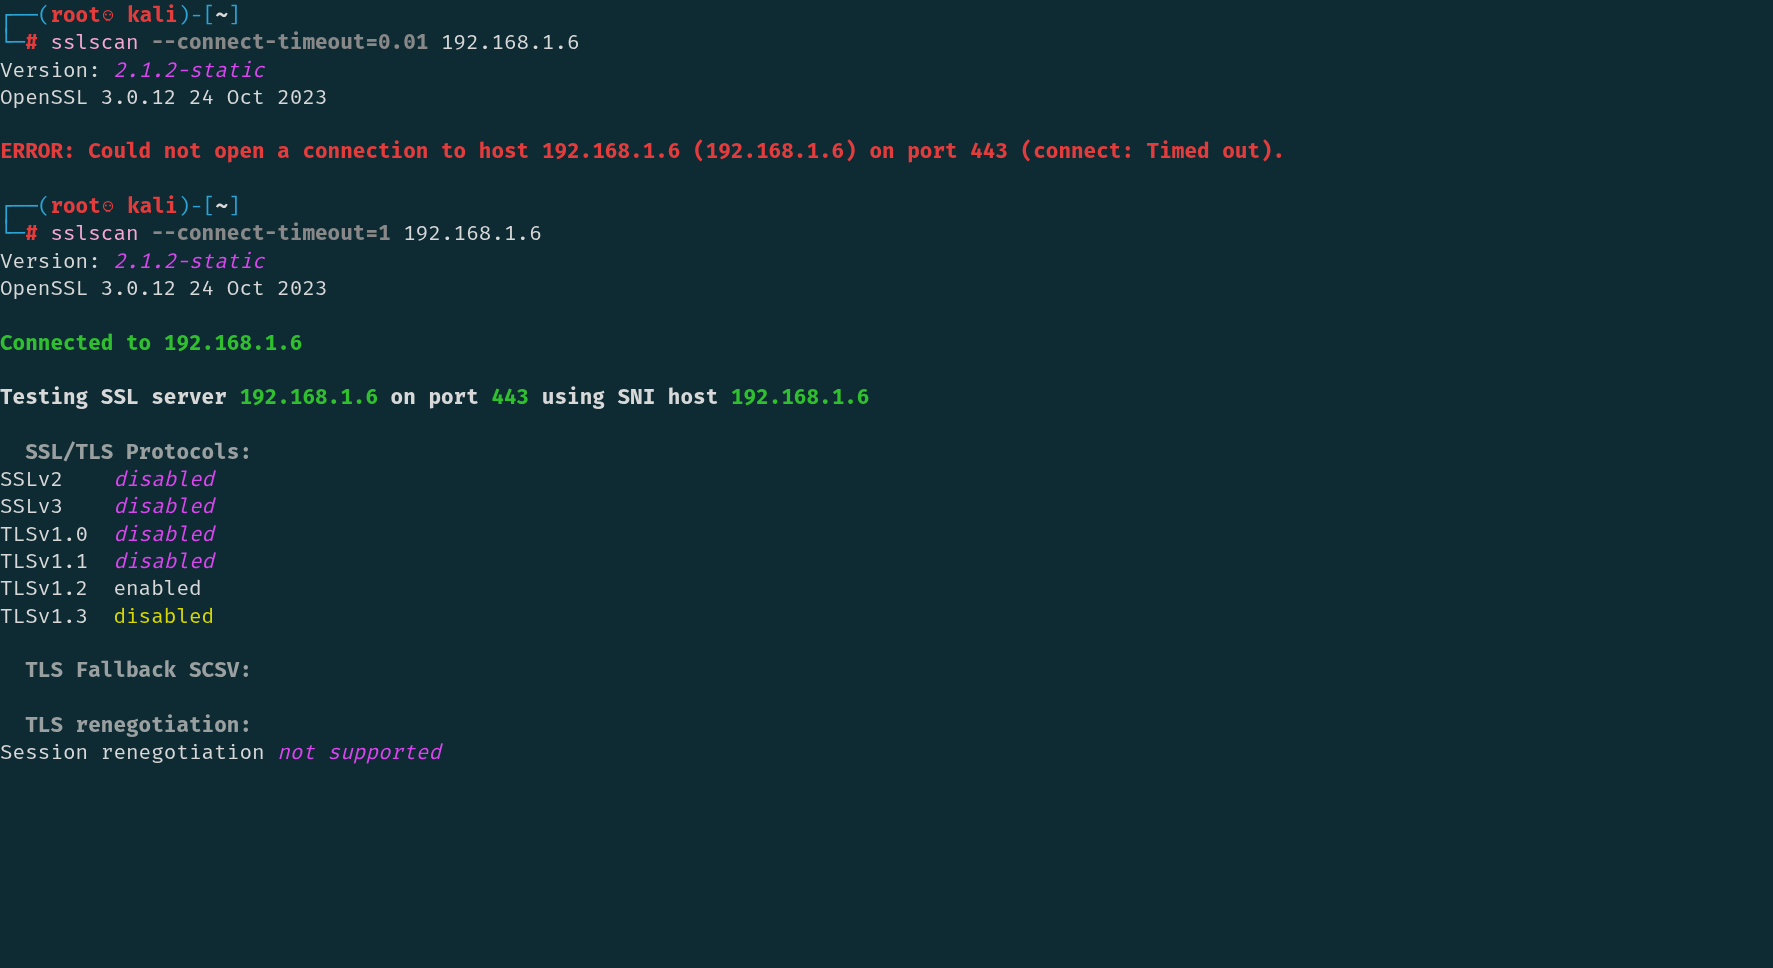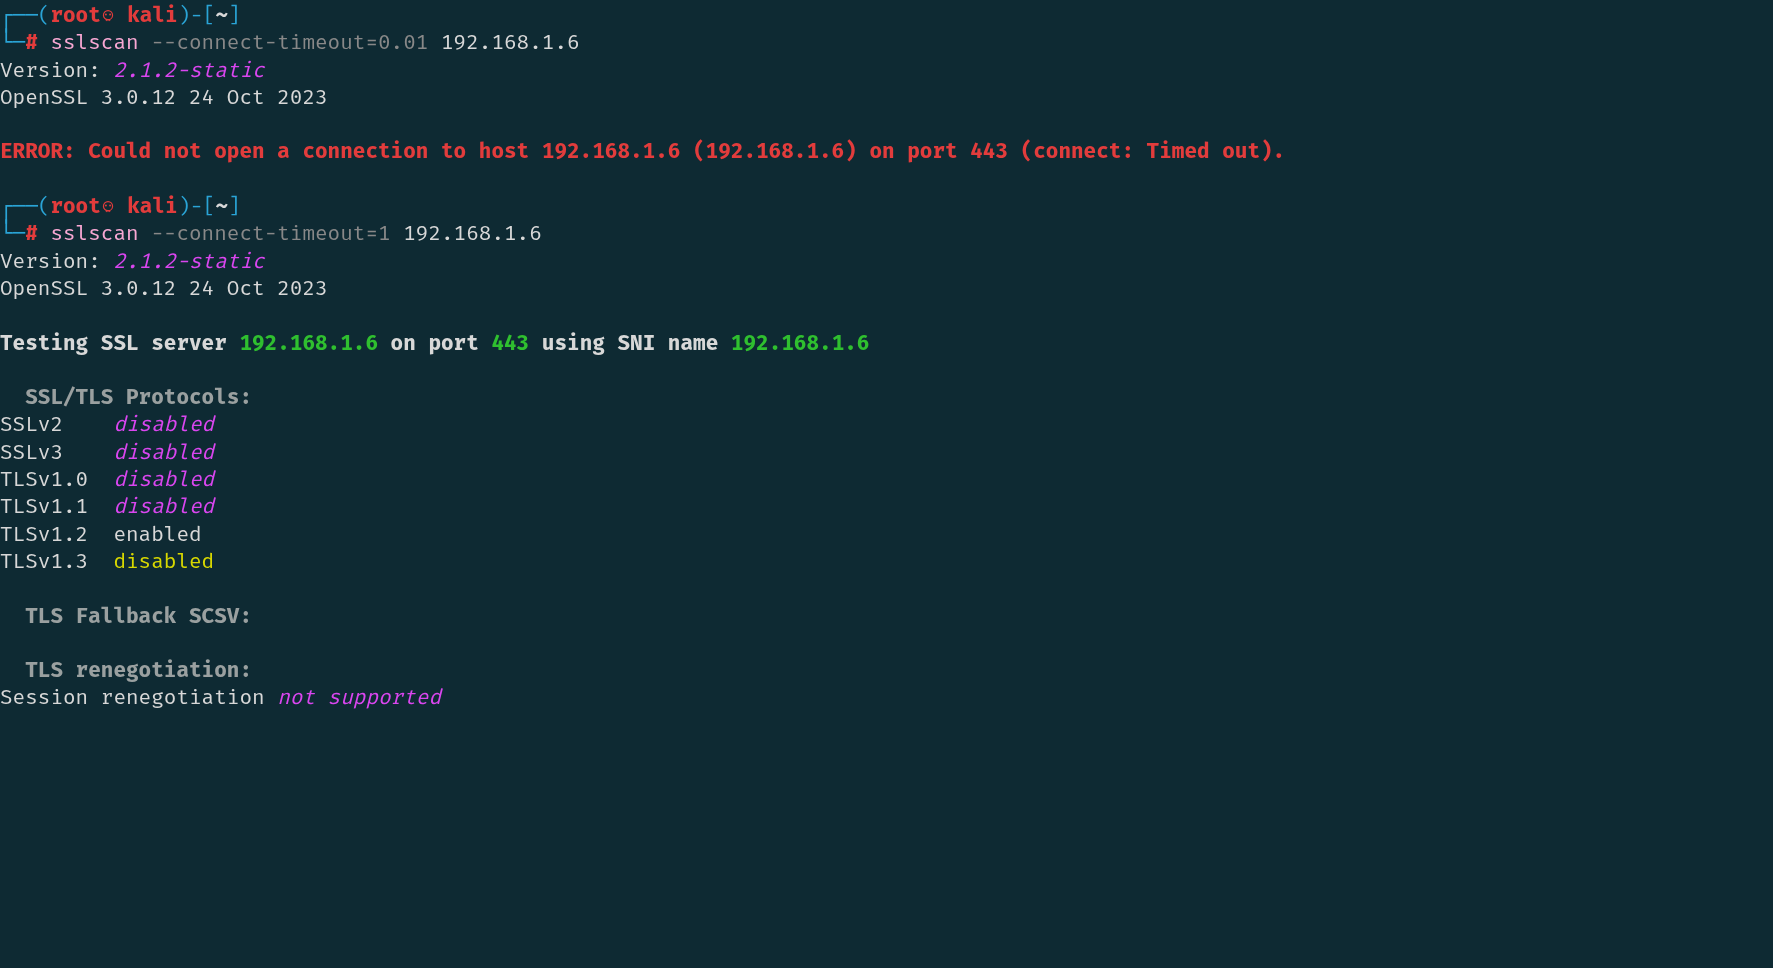--- a/index.html
+++ b/index.html
@@ -15,21 +15,21 @@
     overflow: hidden;
   }
   #terminal {
     white-space: pre;
     padding: 2px 0 0 0;
   }
   .blue    { color: #2aa4d6; }
   .red     { color: #e23c3c; }
   .redbold { color: #e23c3c; font-weight: bold; }
   .cyan    { color: #f9a8d4; }
-  .grey    { color: #888888; }
+  .grey    { color: #888888; font-weight: bold; }
   .white   { color: #d8d8d8; }
   .whitebold { color: #d8d8d8; font-weight: bold; }
   .headgrey { color: #9aa0a0; font-weight: bold; text-align: center; }
   .green   { color: #d946ef; font-style: italic; }
   .greenbold { color: #2fbf2f; font-weight: bold; }
   .yellow  { color: #d8d800; }
   .skull {
     display: inline-block;
     width: 1.1ch;
     position: relative;
@@ -51,19 +51,21 @@
 <div><span class="redbold">ERROR: Could not open a connection to host 192.168.1.6 (192.168.1.6) on port 443 (connect: Timed out).</span></div>
 <div><span class="blue">┌──(</span><span class="redbold">root</span><span class="skull red"><svg viewBox="0 0 16 16" width="14" height="14">
           <circle cx="8" cy="7" r="5.2" fill="none" stroke="#e23c3c" stroke-width="1.4"></circle>
           <circle cx="5.6" cy="6.2" r="1.1" fill="#e23c3c"></circle>
           <circle cx="10.4" cy="6.2" r="1.1" fill="#e23c3c"></circle>
           <rect x="5.5" y="11.4" width="1.2" height="2.4" fill="#e23c3c"></rect>
           <rect x="7.4" y="11.4" width="1.2" height="2.4" fill="#e23c3c"></rect>
           <rect x="9.3" y="11.4" width="1.2" height="2.4" fill="#e23c3c"></rect>
         </svg></span><span class="redbold"> kali</span><span class="blue">)-[</span><span class="whitebold">~</span><span class="blue">]</span></div><div><span class="blue">└─</span><span class="redbold"># </span><span class="cyan">sslscan</span><span class="grey"> --connect-timeout=1</span><span class="white"> 192.168.1.6</span></div><div><span class="white">Version: </span><span class="green">2.1.2-static</span></div><span class="white">OpenSSL 3.0.12 24 Oct 2023
 </span>
-<div><span class="whitebold">Testing SSL server </span><span class="greenbold">192.168.1.6</span><span class="whitebold"> on port </span><span class="greenbold">443</span><span class="whitebold"> using SNI name </span><span class="greenbold">192.168.1.6</span></div>
+<span class="greenbold">Connected to 192.168.1.6
+</span>
+<div><span class="whitebold">Testing SSL server </span><span class="greenbold">192.168.1.6</span><span class="whitebold"> on port </span><span class="greenbold">443</span><span class="whitebold"> using SNI host </span><span class="greenbold">192.168.1.6</span></div>
 <span class="headgrey">  SSL/TLS Protocols:
 </span><div><span class="white">SSLv2    </span><span class="green">disabled</span></div><div><span class="white">SSLv3    </span><span class="green">disabled</span></div><div><span class="white">TLSv1.0  </span><span class="green">disabled</span></div><div><span class="white">TLSv1.1  </span><span class="green">disabled</span></div><div><span class="white">TLSv1.2  </span><span class="white">enabled</span></div><div><span class="white">TLSv1.3  </span><span class="yellow">disabled</span></div>
 <span class="headgrey">  TLS Fallback SCSV:
 </span>
 <span class="headgrey">  TLS renegotiation:
 </span><div><span class="white">Session renegotiation </span><span class="green">not supported</span></div></div>
 
 </body></html>

